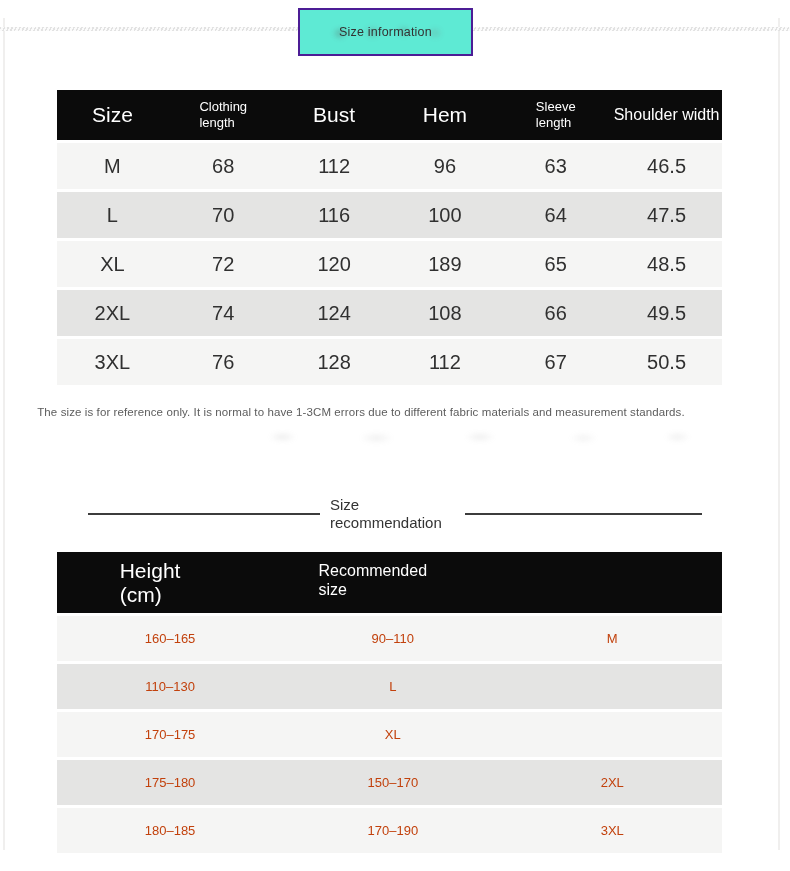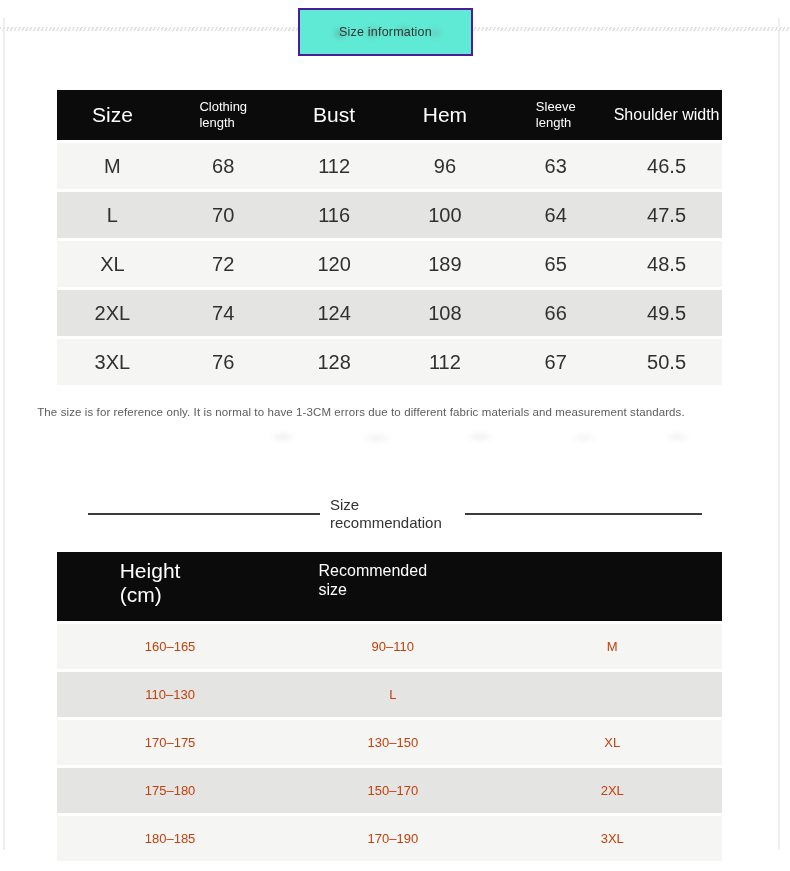--- a/index.html
+++ b/index.html
@@ -51,21 +51,21 @@
   
   .tbl { position: absolute; left: 57px; width: 665px; }
   .tbl-1 { top: 90px; }
   .tbl-2 { top: 552px; }
 
   .grid6 { display: grid; grid-template-columns: repeat(6, 1fr); }
   .grid3 { display: grid; grid-template-columns: 34% 33% 33%; }
 
   .t-header { background: #0b0b0b; color: #ffffff; margin-bottom: 3px; }
   .tbl-1 .t-header { height: 50px; align-items: center; }
-  .tbl-2 .t-header { height: 69px; align-items: start; overflow: hidden; }
+  .tbl-2 .t-header { height: 61px; align-items: start; overflow: hidden; }
 
   .t-row { height: 46px; margin-bottom: 3px; align-items: center; font-size: 20px; color: #303030; }
   .tbl-2 .t-row { height: 45px; font-size: 13px; color: #c2410c; }
   .row-light { background: #f5f5f4; }
   .row-dark  { background: #e4e4e3; }
 
   .cell { text-align: center; }
   .h-lg  { font-size: 21px; font-weight: 400; }
   .h-sm  { font-size: 13px; line-height: 1.2; }
   .h-sm2 { font-size: 16px; }
@@ -202,21 +202,20 @@
     <div class="cell">160–165</div>
     <div class="cell">90–110</div>
     <div class="cell">M</div>
   </div>
   <div class="grid3 t-row row-dark">
     <div class="cell">110–130</div>
     <div class="cell">L</div>
   </div>
   <div class="grid3 t-row row-light">
     <div class="cell">170–175</div>
-    <div class="cell">130–150</div>
     <div class="cell">XL</div>
   </div>
   <div class="grid3 t-row row-dark">
     <div class="cell">175–180</div>
     <div class="cell">150–170</div>
     <div class="cell">2XL</div>
   </div>
   <div class="grid3 t-row row-light">
     <div class="cell">180–185</div>
     <div class="cell">170–190</div>

